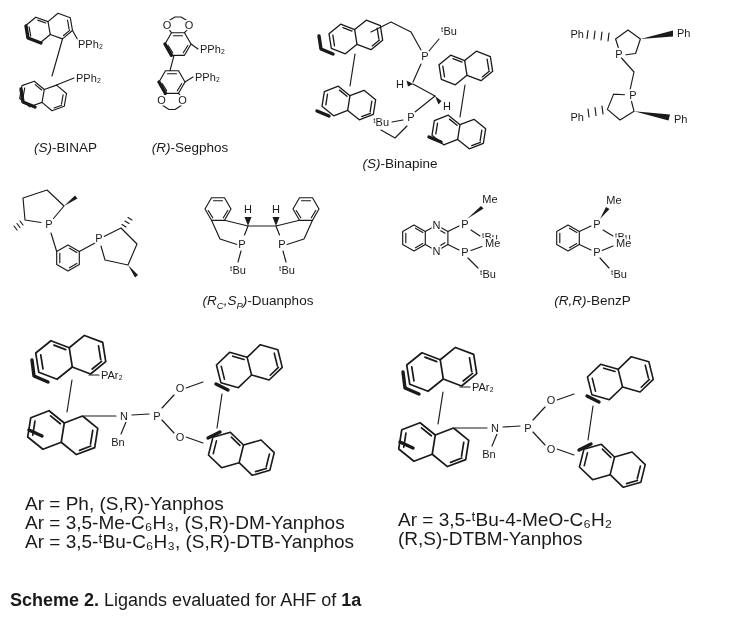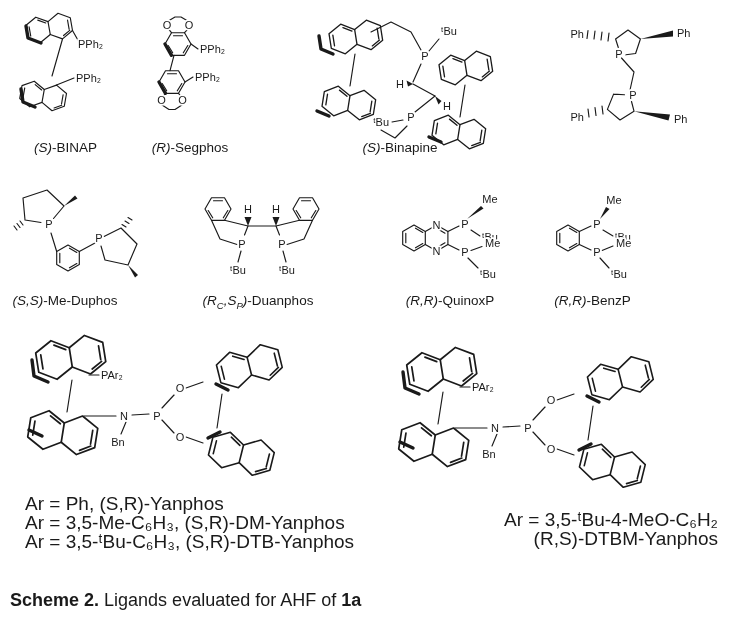--- a/index.html
+++ b/index.html
@@ -11,21 +11,21 @@
   .bold{stroke-width:3.4}
   .wedge{fill:#1a1a1a;stroke:none}
   .atom{font-size:11px;fill:#1a1a1a;paint-order:stroke;stroke:#ffffff;stroke-width:3.5px;
         stroke-linejoin:round;font-family:"Liberation Sans","DejaVu Sans",sans-serif}
   .mid{text-anchor:middle}
   .end{text-anchor:end}
   .lig-label{position:absolute;text-align:center;font-size:13.5px;white-space:nowrap}
   .st{font-style:italic}
   sub.st{font-size:9.5px}
   .ar-lines{position:absolute;font-size:19px;line-height:19px;white-space:nowrap}
-  .ar-lines.center{text-align:right}
+  .ar-lines.center{text-align:left}
   .caption{position:absolute;font-size:18px}
 </style>
 </head>
 <body>
 
 <div class="page">
 
   <svg width="0" height="0" style="position:absolute">
     <defs>
       <g id="naph">
@@ -101,21 +101,21 @@
       <polygon class="wedge" points="110,78 103.5,74.5 105,80.5"></polygon>
       <polygon class="wedge" points="132,90 138.5,95 135.5,98.5"></polygon>
     </g>
     <text class="atom" x="138" y="29">ᵗBu</text>
     <text class="atom mid" x="122" y="54">P</text>
     <text class="atom mid" x="97" y="82">H</text>
     <text class="atom mid" x="144" y="104">H</text>
     <text class="atom mid" x="108" y="115">P</text>
     <text class="atom end" x="86" y="120">ᵗBu</text>
   </svg>
-  <div class="lig-label" style="left:300px;top:140px;width:200px"><span class="st">(S)</span><span>-Binapine</span></div>
+  <div class="lig-label" style="left:300px;top:156px;width:200px"><span class="st">(S)</span><span>-Binapine</span></div>
 
   <svg class="struct" style="left:533px;top:8px" width="195" height="138" viewBox="0 0 195 138">
     <g>
       <path class="bd" d="M95,22 L107.4,31 M107.4,31 L102.6,45.5 M102.6,45.5 L93,46.8 M82.6,31 L85.3,39.5 M82.6,31 L95,22"></path>
       <path class="bd" d="M76,25 L75,33 M69,24 L68,32 M62,23 L61,31 M55,22.5 L54,30.5"></path>
       <polygon class="wedge" points="107.4,31 140,22.5 140,28.5"></polygon>
       <path class="bd" d="M88.5,50 L101,64 M101,64 L97,82"></path>
       <path class="bd" d="M80.6,86.1 L74.4,101.4 M74.4,101.4 L87,112 M87,112 L101,103.2 M101,103.2 L98.5,93.5 M80.6,86.1 L91.5,86.7"></path>
       <path class="bd" d="M69,98 L70,106 M62,99.5 L63,107.5 M55,101 L56,109"></path>
       <polygon class="wedge" points="101,103.2 137,106.5 135.5,112.5"></polygon>
@@ -136,21 +136,20 @@
       <path class="bd" d="M12,41 L15,45 M9,43.5 L12,47.5 M6,46 L9,50"></path>
       <polygon class="wedge" points="56,26 67,15.5 69.5,18.5"></polygon>
       <path class="bd" d="M71.3,71.5 L87,63"></path>
       <path class="bd" d="M96,56.5 L113,48 M113,48 L129,64 M129,64 L120,85 M120,85 L97,80 M97,80 L93,66"></path>
       <path class="bd" d="M114,44.5 L118,47 M117,41 L121,43.5 M120,37.5 L124,40"></path>
       <polygon class="wedge" points="120,85 130,95 127,97.5"></polygon>
     </g>
     <text class="atom mid" x="41" y="48">P</text>
     <text class="atom mid" x="91" y="62">P</text>
   </svg>
-  <div class="lig-label" style="left:0px;top:293px;width:130px"><span class="st">(S,S)</span><span>-Me-Duphos</span></div>
 
   <svg class="struct" style="left:178px;top:182px" width="170" height="110" viewBox="0 0 170 110">
     <g>
       <use href="#hexf" transform="translate(40,27)"></use>
       <use href="#hexf" transform="translate(128,27)"></use>
       <path class="bd" d="M46.5,38.3 L70,44 M70,44 L66.5,53 M59,62.5 L42,57 M42,57 L33.5,38.3"></path>
       <path class="bd" d="M121.5,38.3 L98,44 M98,44 L101.5,53 M109,62.5 L126,57 M126,57 L134.5,38.3"></path>
       <path class="bd" d="M70,44 L98,44"></path>
       <polygon class="wedge" points="70,44 66.5,35 73.5,35"></polygon>
       <polygon class="wedge" points="98,44 94.5,35 101.5,35"></polygon>
@@ -180,21 +179,20 @@
     </g>
     <text class="atom mid" x="50.6" y="42.6">N</text>
     <text class="atom mid" x="50.6" y="68.6">N</text>
     <text class="atom mid" x="79" y="42">P</text>
     <text class="atom mid" x="104" y="17">Me</text>
     <text class="atom" x="96" y="55">ᵗBu</text>
     <text class="atom mid" x="79" y="70">P</text>
     <text class="atom" x="99" y="61">Me</text>
     <text class="atom" x="94" y="92">ᵗBu</text>
   </svg>
-  <div class="lig-label" style="left:385px;top:293px;width:130px"><span class="st">(R,R)</span><span>-QuinoxP</span></div>
 
   <svg class="struct" style="left:538px;top:186px" width="120" height="108" viewBox="0 0 120 108">
     <g>
       <use href="#hex" transform="translate(30,52)"></use>
       <path class="bd" d="M41.3,45.5 L53,40"></path>
       <polygon class="wedge" points="62,33 68,21 71.5,23"></polygon>
       <path class="bd" d="M65,44 L75,50"></path>
       <path class="bd" d="M41.3,58.5 L53,64"></path>
       <path class="bd" d="M64,64.5 L75,60"></path>
       <path class="bd" d="M62,72 L71,82"></path>

